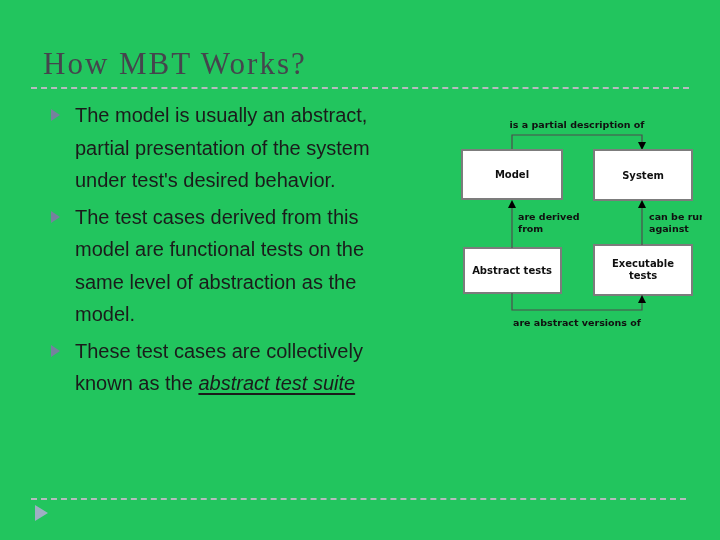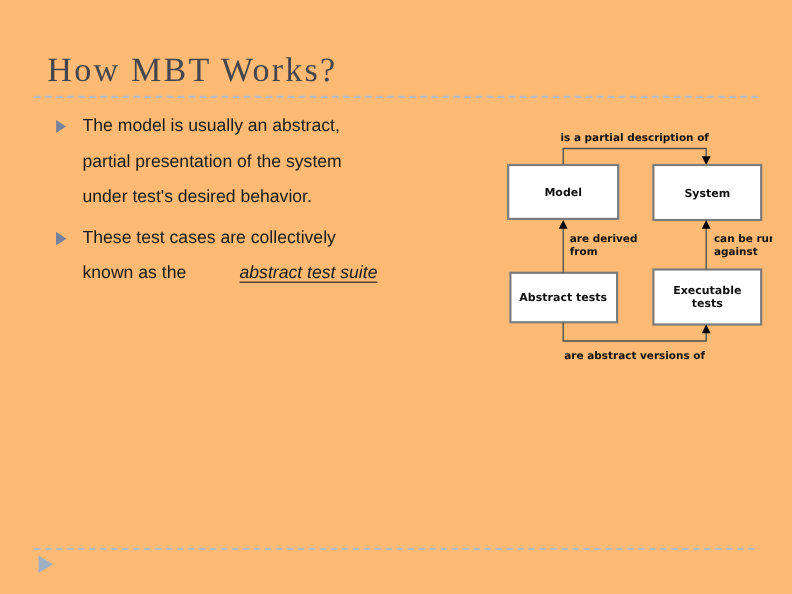--- a/index.html
+++ b/index.html
@@ -4,21 +4,21 @@
 <style>
   html, body {
     margin: 0; padding: 0;
     width: 720px; height: 540px;
     background: #ffffff;
     font-family: "Liberation Sans", sans-serif;
   }
   .slide {
     position: relative;
     width: 720px; height: 540px;
-    background: #fdba74;
+    background: #22c55e;
     overflow: hidden;
   }
   .slide-title {
     position: absolute;
     left: 43px; top: 46px;
     font-family: "Liberation Serif", "DejaVu Serif", serif;
     font-size: 31px;
     font-weight: 400;
     letter-spacing: 2px;
     color: #45454d;
@@ -36,38 +36,37 @@
     position: absolute;
     left: 50px; top: 99px;
     width: 430px;
     margin: 0; padding: 0;
     list-style: none;
   }
   .bullet-list li {
     position: relative;
     padding-left: 25px;
     margin: 0 0 4px 0;
-    font-size: 16px;
+    font-size: 20px;
     line-height: 32.5px;
     color: #1b1b1b;
   }
   .li-text { white-space: pre-line; }
   .bullet-icon {
     position: absolute;
     left: 1px; top: 10px;
     width: 0; height: 0;
     border-top: 6px solid transparent;
     border-bottom: 6px solid transparent;
     border-left: 9px solid #76819e;
   }
   .emph {
     font-style: italic;
     text-decoration: underline;
     text-underline-offset: 3px;
-    margin-left: 44px;
   }
 
   .diagram {
     position: absolute;
     left: 454px; top: 112px;
     width: 248px; height: 222px;
   }
   .dbox { fill: #ffffff; stroke: #7c7c7c; stroke-width: 2; }
   .dline { stroke: #4d4d4d; stroke-width: 1.2; fill: none; }
   .dhead { fill: #000000; stroke: none; }
@@ -94,21 +93,24 @@
 <div class="slide">
 
   <div class="slide-title">How MBT Works?</div>
 
   <div class="rule rule-top"></div>
 
   <ul class="bullet-list">
     <li><span class="bullet-icon"></span><span class="li-text">The model is usually an abstract,
 partial presentation of the system
 under test's desired behavior.</span></li>
-    <li><span class="bullet-icon"></span></li>
+    <li><span class="bullet-icon"></span><span class="li-text">The test cases derived from this
+model are functional tests on the
+same level of abstraction as the
+model.</span></li>
     <li><span class="bullet-icon"></span><span class="li-text">These test cases are collectively
 known as the </span><span class="emph">abstract test suite</span></li>
   </ul>
 
   <div class="diagram">
     <svg width="248" height="222" viewBox="0 0 248 222" xmlns="http://www.w3.org/2000/svg">
 
       <polyline class="dline" points="58,38 58,23 188,23 188,31"></polyline>
       <polygon class="dhead" points="184,30 192,30 188,38"></polygon>
       <text class="dtext" x="123" y="16" text-anchor="middle">is a partial description of</text>

